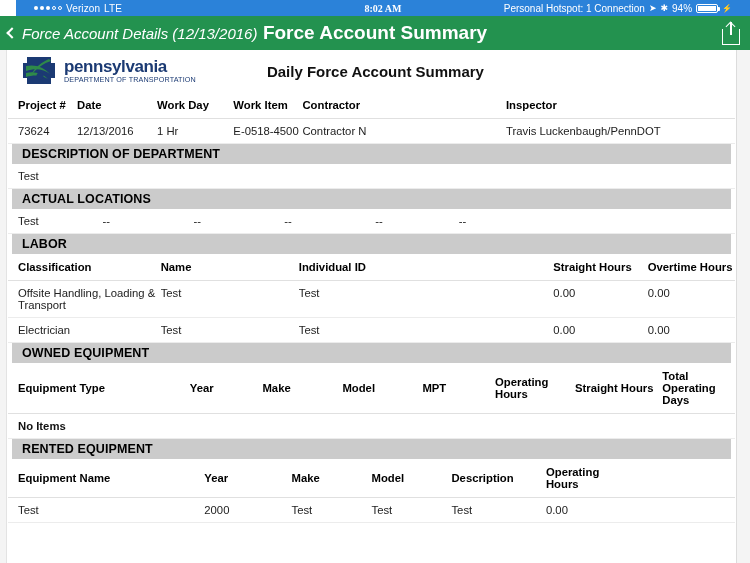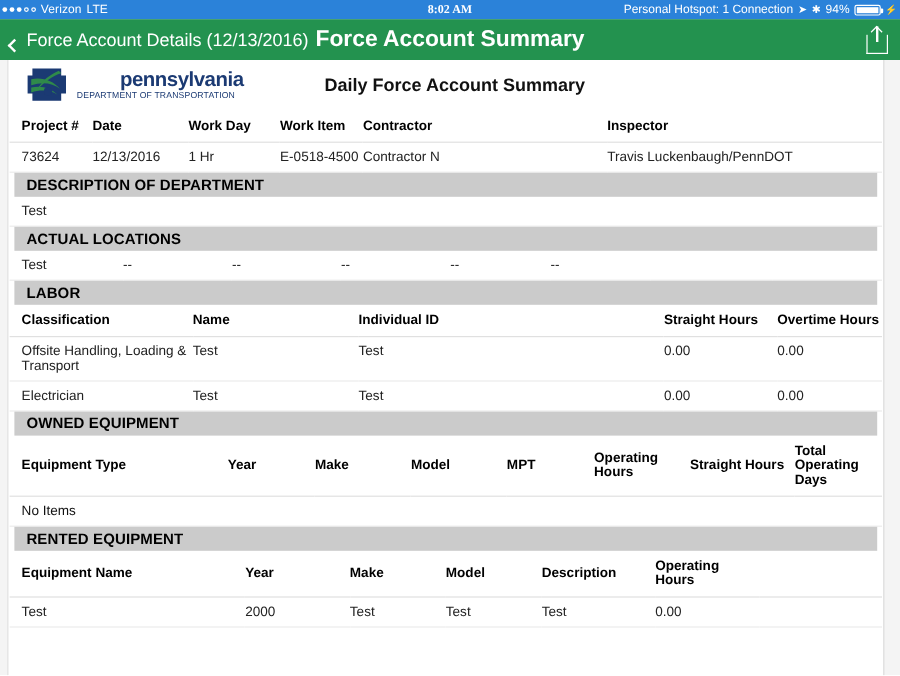--- a/index.html
+++ b/index.html
@@ -11,22 +11,23 @@
   }
 
   
   .status-bar {
     height: 16px;
     background: #2b82d9;
     color: #ffffff;
     display: flex;
     align-items: center;
     font-size: 10px;
-    padding: 0 2px;
+    padding: 0 18px;
     position: relative;
+    margin-left: 16px;
   }
   .sb-left { display: flex; align-items: center; gap: 4px; }
   .sb-dots { display: flex; align-items: center; gap: 2px; }
   .sb-dots i { width: 4px; height: 4px; border-radius: 50%; background: #ffffff; display: block; }
   .sb-dots i.hollow { background: transparent; border: 1px solid #ffffff; width: 4px; height: 4px; }
   .sb-carrier { font-size: 10px; letter-spacing: .1px; }
   .sb-center {
     position: absolute; left: 0; right: 0; text-align: center;
     font-size: 10px; font-weight: bold; pointer-events: none; font-family: Liberation Serif, serif;
   }
@@ -51,22 +52,22 @@
   .nav-bar {
     height: 34px;
     background: #23924f;
     color: #ffffff;
     display: flex;
     align-items: center;
     position: relative;
     padding: 0 8px;
   }
   .nav-back {
-    display: flex; align-items: flex-end; gap: 5px;
-    font-size: 15px; cursor: pointer; z-index: 2;
+    display: flex; align-items: center; gap: 5px;
+    font-size: 15px; cursor: pointer; z-index: 2; font-style: italic;
   }
   .chev {
     display: inline-block; width: 8px; height: 8px;
     border-left: 2.2px solid #fff; border-bottom: 2.2px solid #fff;
     transform: rotate(45deg); margin-right: 1px;
   }
   .nav-title {
     position: absolute; left: 0; right: 0; text-align: center;
     font-size: 19px; font-weight: bold; pointer-events: none;
   }
@@ -101,21 +102,21 @@
   
   .report-head {
     display: flex; align-items: center;
     padding: 8px 0 8px 12px;
     height: 42px;
   }
   .logo { display: flex; align-items: center; gap: 6px; }
   .keystone { width: 38px; height: 30px; flex: none; }
   .logo-text { line-height: 1; }
   .logo-text .pa {
-    font-size: 17px; font-weight: bold; color: #1b3a73; letter-spacing: -0.4px; margin-left: 36px;
+    font-size: 17px; font-weight: bold; color: #1b3a73; letter-spacing: -0.4px;
   }
   .logo-text .dept {
     font-size: 7.2px; color: #1b3a73; letter-spacing: .15px; margin-top: 1px;
   }
   .report-title {
     flex: 1; text-align: center; font-size: 15px; font-weight: bold;
     color: #111; margin-right: 180px;
   }
 
   
@@ -139,21 +140,21 @@
     font-size: 11.3px; color: #222; text-align: left; vertical-align: top;
     padding: 6px 2px 6px 0;
     border-bottom: 1px solid #ececec;
   }
   .pad-l { padding-left: 10px !important; }
   .ctr { text-align: left; }
   .plain-row {
     font-size: 11.3px; color: #222; padding: 6px 0 6px 10px;
     border-bottom: 1px solid #ececec;
   }
-  .noitems { font-size: 11.3px; font-weight: normal; color: #111; padding: 6px 0 6px 10px; border-bottom: 1px solid #ececec; }
+  .noitems { font-size: 11.3px; font-weight: bold; color: #111; padding: 6px 0 6px 10px; border-bottom: 1px solid #ececec; }
 </style>
 </head>
 <body>
 
 <div class="status-bar">
   <div class="sb-left">
     <span class="sb-dots">
       <i></i>
         <i></i>
         <i></i>

